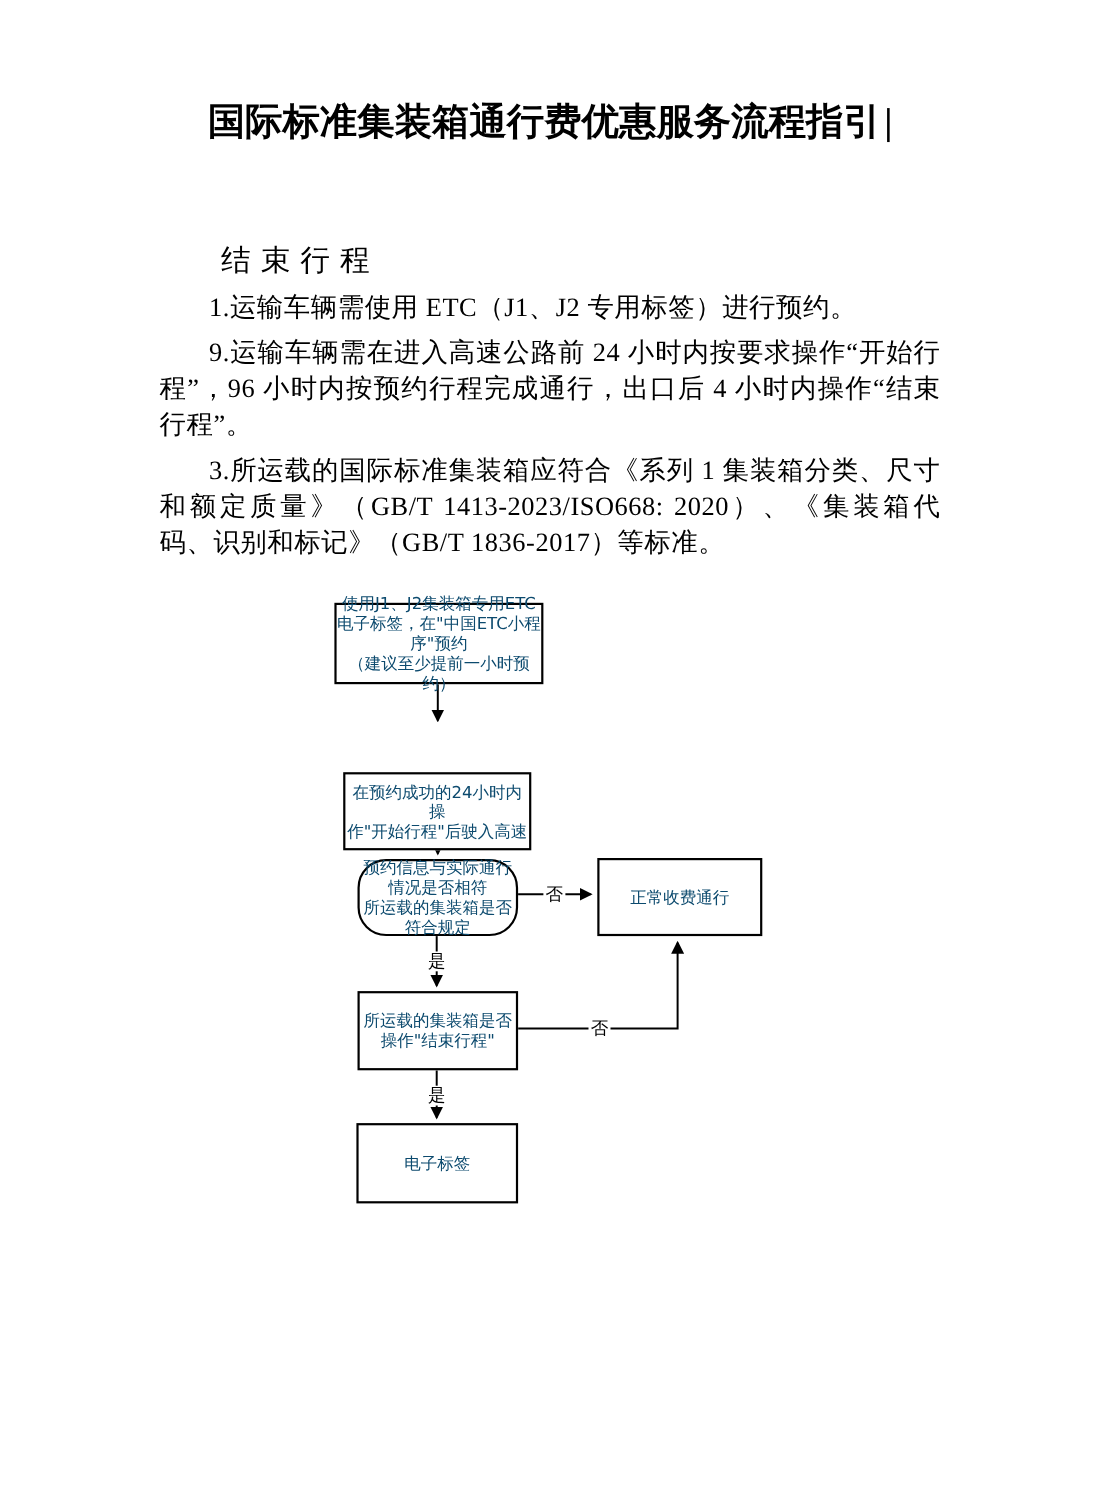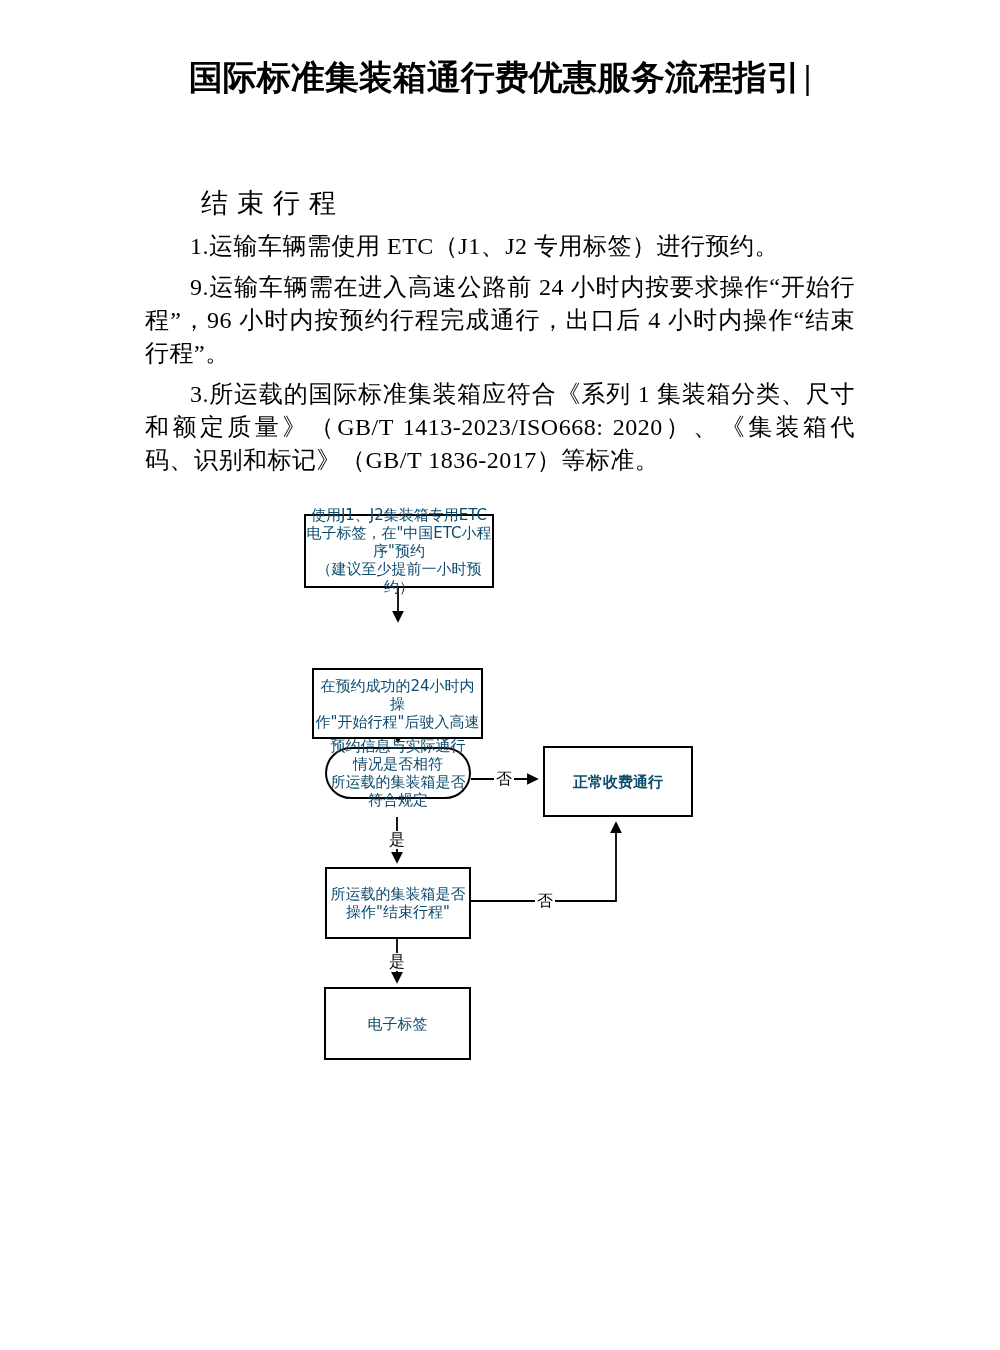--- a/index.html
+++ b/index.html
@@ -8,21 +8,21 @@
     position: relative;
     width: 1000px;
     height: 1350px;
     margin: 0 auto;
     background: #ffffff;
     color: #000000;
     overflow: hidden;
     font-family: "Liberation Serif", "DejaVu Serif", serif;
   }
   .doc-title {
-    margin-top: 52px;
+    margin-top: 86px;
     font-size: 34px;
     line-height: 52px;
     font-weight: bold;
     text-align: center;
     letter-spacing: 0px;
     font-family: "Liberation Serif", "DejaVu Serif", serif;
     white-space: nowrap;
   }
   .doc-title .cursor {
     display: inline-block;
@@ -72,22 +72,22 @@
     align-items: center;
     justify-content: center;
     text-align: center;
     font-size: 15px;
     line-height: 18px;
     white-space: pre-line;
     color: #0c4a6e;
   }
   .node-start      { left: 304px; top:   7px; width: 190px; height: 74px; }
   .node-begin-trip { left: 312px; top: 119px; width: 171px; height: 71px; margin-top: 42px; }
-  .node-check      { left: 325px; top: 240px; width: 146px; height: 52px; border-radius: 26px; }
-  .node-normal     { left: 543px; top: 239px; width: 150px; height: 71px; font-weight: bold; }
+  .node-check      { left: 325px; top: 240px; width: 146px; height: 70px; border-radius: 26px; }
+  .node-normal     { left: 543px; top: 239px; width: 150px; height: 71px; }
   .node-end-trip   { left: 325px; top: 360px; width: 146px; height: 72px; }
   .node-discount   { left: 324px; top: 480px; width: 147px; height: 73px; }
   .edge-label {
     position: absolute;
     transform: translate(-50%, -50%);
     background: #ffffff;
     font-size: 16px;
     line-height: 18px;
     padding: 0 2px;
     color: #000000;

